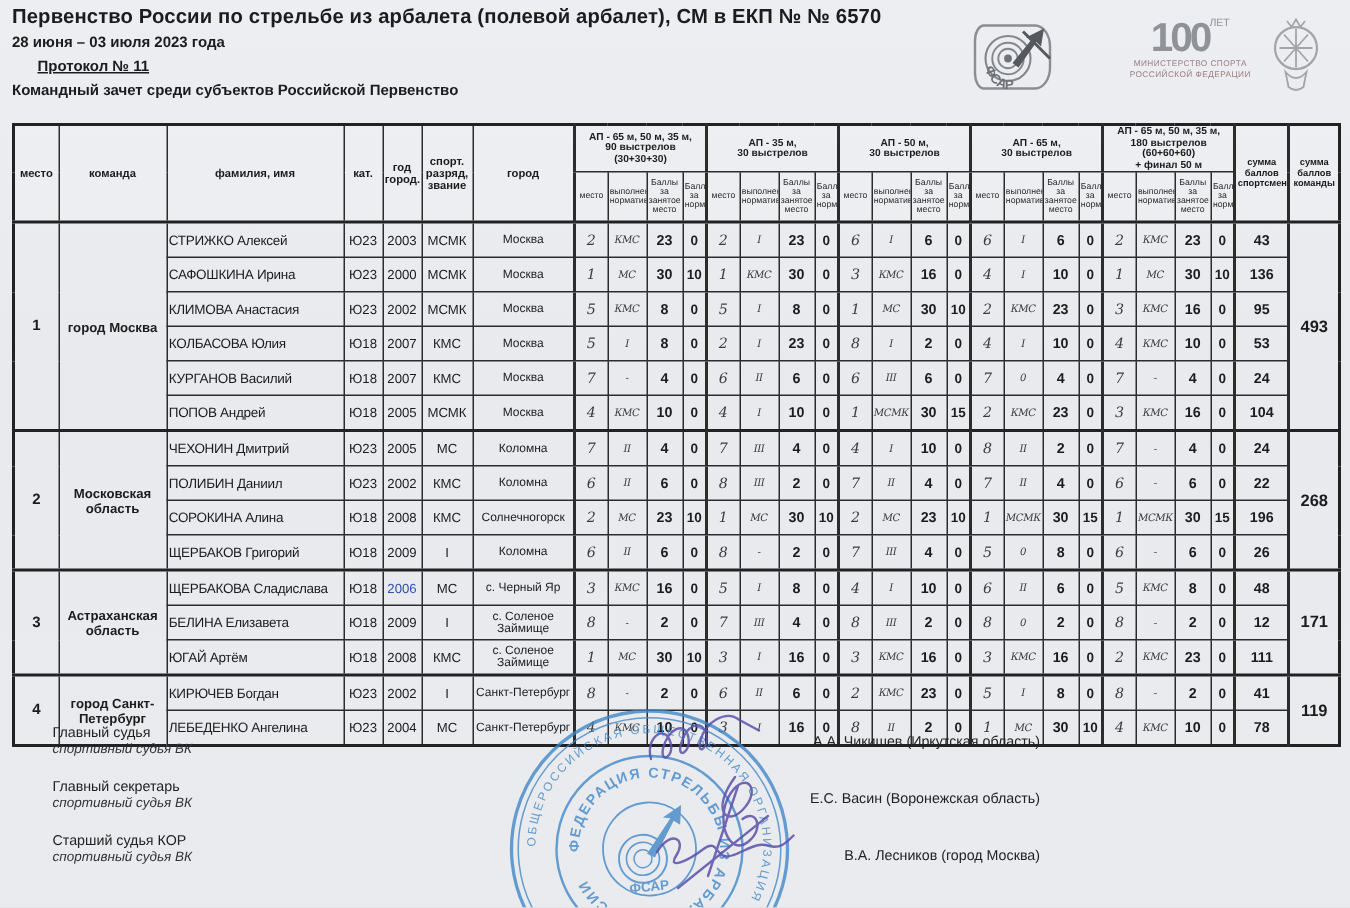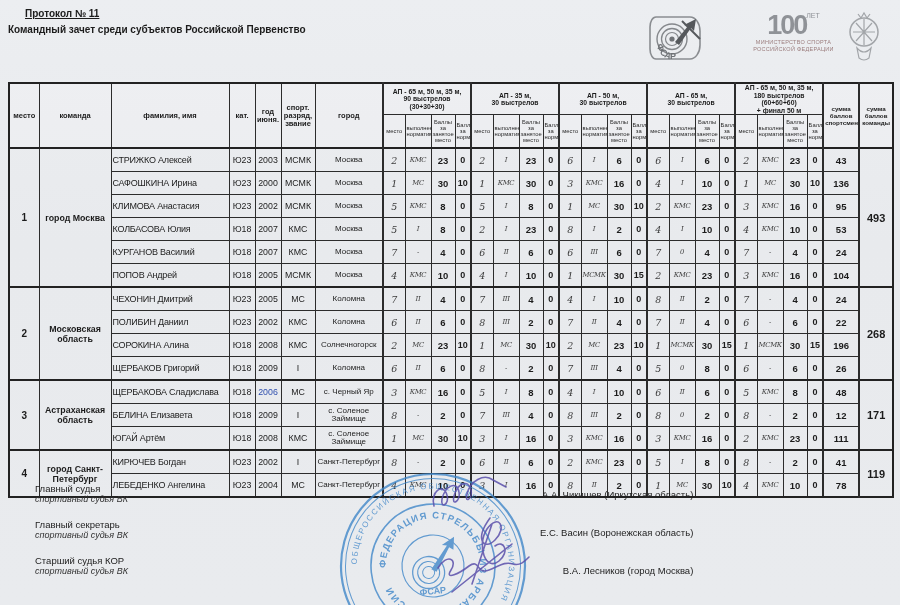--- a/index.html
+++ b/index.html
@@ -55,20 +55,22 @@
   .sign-name{font-size:9.5px;height:38px;text-align:right;}
   .stamp{position:absolute;left:333px;top:466px;opacity:.78;}
   .sigs{position:absolute;left:420px;top:472px;}
 </style>
 </head>
 <body>
 
 <div class="page">
 
   <div class="doc-header">
+    <div class="doc-title">Первенство России по стрельбе из арбалета (полевой арбалет), СМ в ЕКП № № 6570</div>
+    <div class="doc-line">28 июня – 03 июля 2023 года</div>
     <div class="doc-line doc-proto">Протокол № 11</div>
     <div class="doc-line">Командный зачет среди субъектов Российской Первенство</div>
   </div>
 
   <svg class="logo-fsar" width="58" height="50" viewBox="0 0 58 50">
     <path d="M8,4 h34 a10,14 0 0 1 10,14 v14 a10,14 0 0 1 -10,14 h-34 a6,10 0 0 1 -6,-10 v-22 a6,10 0 0 1 6,-10 z" fill="none" stroke="#8a8d91" stroke-width="1.6"></path>
     <circle cx="24" cy="26" r="15" fill="none" stroke="#84878b" stroke-width="1.4"></circle>
     <circle cx="24" cy="26" r="10.5" fill="none" stroke="#84878b" stroke-width="1.3"></circle>
     <circle cx="24" cy="26" r="6.5" fill="none" stroke="#84878b" stroke-width="1.2"></circle>
     <circle cx="24" cy="26" r="2.6" fill="#707377"></circle>
@@ -128,21 +130,21 @@
         <col style="width: 16px;">
         <col style="width: 36px;">
         <col style="width: 34px;">
       </colgroup>
       <thead>
         <tr>
           <th class="hm" rowspan="2">место</th>
           <th class="hm" rowspan="2">команда</th>
           <th class="hm" rowspan="2">фамилия, имя</th>
           <th class="hm" rowspan="2">кат.</th>
-          <th class="hm" rowspan="2">год июня.</th>
+          <th class="hm" rowspan="2">год город.</th>
           <th class="hm" rowspan="2">спорт. разряд, звание</th>
           <th class="hm" rowspan="2">город</th>
           <th class="hg bL" colspan="4">
             <div>АП - 65 м, 50 м, 35 м,</div>
             <div>90 выстрелов (30+30+30)</div>
           </th>
           <th class="hg bL" colspan="4">
             <div>АП - 35 м,</div>
             <div>30 выстрелов</div>
           </th>

